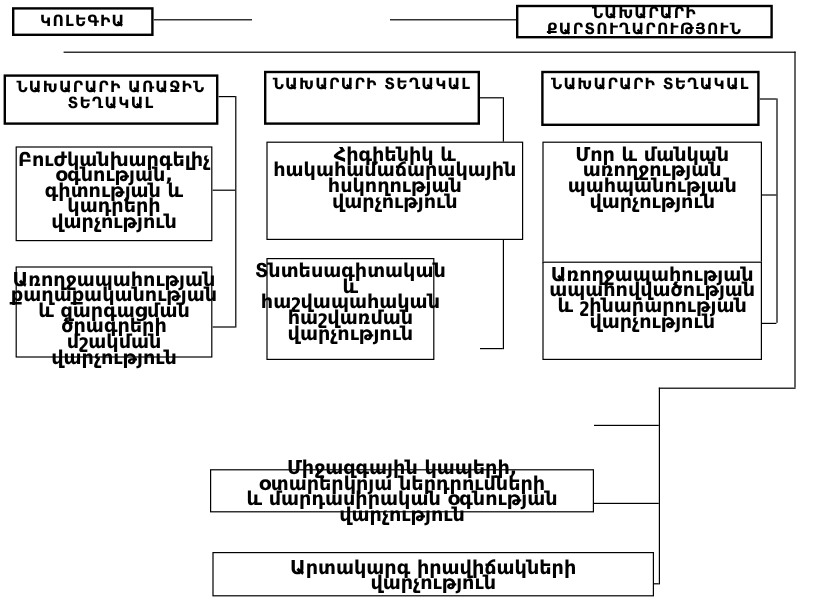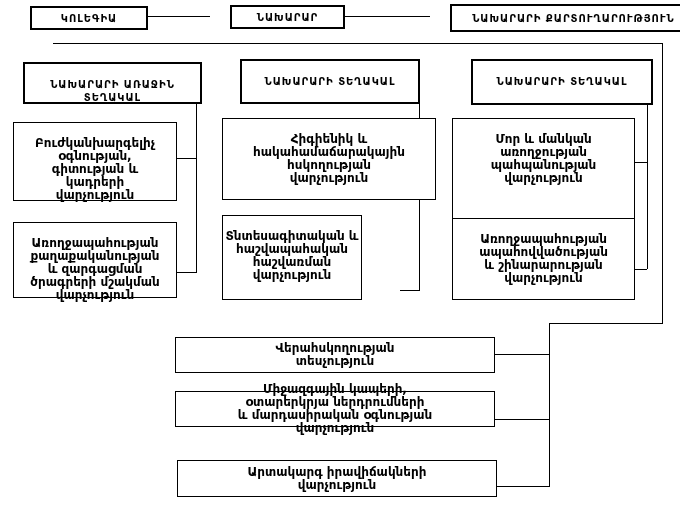--- a/index.html
+++ b/index.html
@@ -20,43 +20,42 @@
     border: 1px solid #000000;
     display: flex;
     justify-content: center;
     text-align: center;
     font-weight: bold;
     white-space: pre-line;
     line-height: 13px;
   }
   .hdr {                      
     border-width: 2px;
-    font-size: 10px;
+    font-size: 13px;
     letter-spacing: 1px;
-    margin-left: 20px;
   }
   .mid { align-items: center; }            
-  .topalign { align-items: flex-start; padding-top: 14px; }  
-  .dept { font-size: 12px; }
+  .topalign { align-items: flex-start; padding-top: 3px; }  
+  .dept { font-size: 16px; }
   
   #box-collegium   { left:10px;  top:6px;   width:118px; height:24px; }
   #box-minister    { left:210px; top:5px;   width:115px; height:24px; }
-  #box-secretariat { left:430px; top:4px;   width:247px; height:28px; }
+  #box-secretariat { left:430px; top:4px;   width:214px; height:28px; }
   #box-deputy1     { left:3px;   top:62px;  width:179px; height:42px; }
   #box-deputy2     { left:220px; top:59px;  width:180px; height:45px; }
   #box-deputy3     { left:451px; top:59px;  width:182px; height:46px; }
   #box-dept-l1     { left:13px;  top:122px; width:164px; height:79px; }
   #box-dept-m1     { left:222px; top:118px; width:214px; height:82px; }
   #box-dept-r1     { left:452px; top:118px; width:183px; height:102px; }
   #box-dept-l2     { left:13px;  top:222px; width:164px; height:76px; }
   #box-dept-m2     { left:222px; top:215px; width:140px; height:85px; }
   #box-dept-r2     { left:452px; top:218px; width:183px; height:82px; }
   #box-bottom1     { left:175px; top:337px; width:320px; height:36px; }
   #box-bottom2     { left:175px; top:391px; width:320px; height:36px; }
-  #box-bottom3     { left:177px; top:460px; width:320px; height:37px; }
+  #box-bottom3     { left:177px; top:460px; width:368px; height:37px; }
 </style>
 </head>
 <body>
 
 <div class="canvas">
 
   <div class="ln" style="left:128px;top:16px;width:82px;height:1px"></div>
   <div class="ln" style="left:325px;top:16px;width:105px;height:1px"></div>
   <div class="ln" style="left:53px;top:43px;width:610px;height:1px"></div>
   <div class="ln" style="left:662px;top:43px;width:1px;height:280px"></div>
@@ -75,21 +74,20 @@
   <div class="ln" style="left:400px;top:81px;width:19px;height:1px"></div>
   <div class="ln" style="left:400px;top:166px;width:19px;height:1px"></div>
   <div class="ln" style="left:400px;top:290px;width:19px;height:1px"></div>
 
   <div class="ln" style="left:647px;top:82px;width:1px;height:187px"></div>
   <div class="ln" style="left:633px;top:82px;width:14px;height:1px"></div>
   <div class="ln" style="left:635px;top:162px;width:12px;height:1px"></div>
   <div class="ln" style="left:635px;top:269px;width:12px;height:1px"></div>
 
   <div class="box hdr mid" id="box-collegium">ԿՈԼԵԳԻԱ</div>
-  <div class="box hdr mid" id="box-minister">ՆԱԽԱՐԱՐ</div>
   <div class="box hdr mid" id="box-secretariat">ՆԱԽԱՐԱՐԻ ՔԱՐՏՈՒՂԱՐՈՒԹՅՈՒՆ</div>
 
   <div class="box hdr topalign" id="box-deputy1">ՆԱԽԱՐԱՐԻ ԱՌԱՋԻՆ
 ՏԵՂԱԿԱԼ</div>
   <div class="box hdr topalign" id="box-deputy2">ՆԱԽԱՐԱՐԻ ՏԵՂԱԿԱԼ</div>
   <div class="box hdr topalign" id="box-deputy3">ՆԱԽԱՐԱՐԻ ՏԵՂԱԿԱԼ</div>
 
   <div class="box dept topalign" id="box-dept-l1">Բուժկանխարգելիչ
 օգնության,
 գիտության և
@@ -111,22 +109,20 @@
 վարչություն</div>
   <div class="box dept topalign" id="box-dept-m2">Տնտեսագիտական և
 հաշվապահական
 հաշվառման
 վարչություն</div>
   <div class="box dept topalign" id="box-dept-r2">Առողջապահության
 ապահովվածության
 և շինարարության
 վարչություն</div>
 
-  <div class="box dept mid" id="box-bottom1">Վերահսկողության
-տեսչություն</div>
   <div class="box dept mid" id="box-bottom2">Միջազգային կապերի,
 օտարերկրյա ներդրումների
 և մարդասիրական օգնության
 վարչություն</div>
   <div class="box dept mid" id="box-bottom3">Արտակարգ իրավիճակների
 վարչություն</div>
 
 </div>
 
 </body></html>

